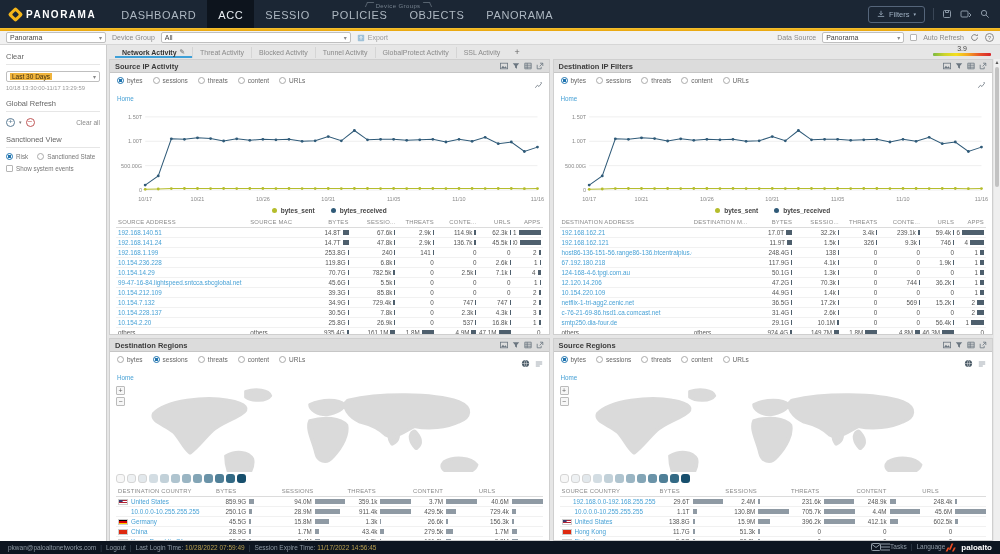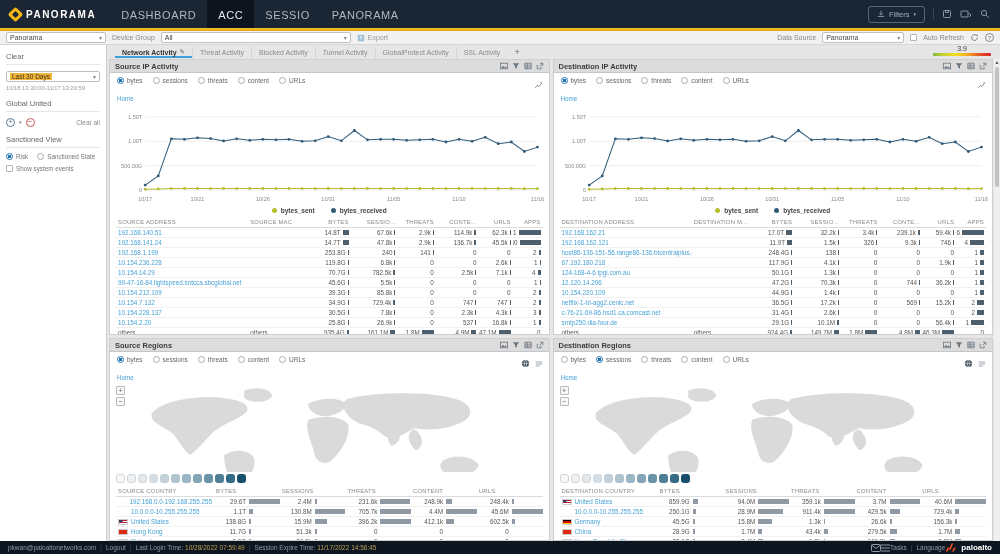--- a/index.html
+++ b/index.html
@@ -112,37 +112,42 @@
   .scale-dot{width:9px;height:9px;border-radius:3px;}
   
   .vscroll{position:absolute;top:14px;right:0;bottom:0;width:6px;background:#efefef;}
   .vscroll .up{font-size:5px;color:#555;text-align:center;line-height:7px;}
   .vscroll .thumb{position:absolute;top:8px;left:1px;width:4px;height:120px;background:#c2c2c2;border-radius:2px;}
   
   .statusbar{position:absolute;left:0;right:0;bottom:0;height:13px;background:#0d1520;display:flex;align-items:center;padding:0 8px;font-size:6.5px;color:#8f9aa5;}
   .sb-sep{margin:0 4px;color:#3d4a58;}
   .sb-val{color:#b9a050;}
   .sb-link{color:#8f9aa5;cursor:pointer;}
-  .sb-right{margin-left:auto;display:flex;align-items:center;}
+  .sb-right{margin-left:auto;display:flex;align-items:flex-start;}
   .pa-logo{display:flex;align-items:center;gap:3px;color:#fff;font-weight:bold;font-size:8px;}
 </style>
 </head>
 <body>
 
 <div class="page">
 
   <header class="topnav">
     <div class="logo">
       <span class="logo-diamond"></span>
       <span class="logo-text">PANORAMA</span>
     </div>
     <nav class="navmenu">
         <div class="navitem">DASHBOARD</div>
         <div class="navitem active">ACC</div>
         <div class="navitem">SESSIO</div>
+        <div class="navgroup">
+          <div class="grouplabel">Device Groups</div>
+          <div class="navitem">POLICIES</div>
+          <div class="navitem">OBJECTS</div>
+        </div>
         <div class="navitem">PANORAMA</div>
       </nav>
     <div class="nav-right">
       <div class="commit-btn">
         <svg width="8" height="8" viewBox="0 0 10 10">
             <path d="M5 1v5M3 4l2 2 2-2M1 8h8" stroke="#9fb0c2" fill="none" stroke-width="1"></path>
           </svg>
         <span>Filters</span>
         <span style="font-size:5px;">▾</span>
       </div>
@@ -205,21 +210,21 @@
 
   <div class="main">
     <aside class="sidebar">
       <div class="sb-h">Clear</div>
       <div class="sb-div"></div>
       <div class="select time-select">
         <span class="hl">Last 30 Days</span>
         <span class="caret">▾</span>
       </div>
       <div class="time-range">10/18 13:30:00-11/17 13:29:59</div>
-      <div class="sb-h">Global United</div>
+      <div class="sb-h">Global Refresh</div>
       <div class="sb-div"></div>
       <div class="gf-row">
         <span class="circ-ico plus-ico">+</span>
         <span class="tiny-caret">▾</span>
         <span class="circ-ico minus-ico">−</span>
         <span class="clear-all">Clear all</span>
       </div>
       <div class="sb-h">Sanctioned View</div>
       <div class="sb-div"></div>
       <div class="av-row">
@@ -851,21 +856,21 @@
                   </td>
                   <td>
                     <div class="numcell">
                       <span class="v">0</span>
                     </div>
                   </td>
                 </tr>
               </tbody>
             </table></article>
         <article class="panel"><div class="panel-head">
-              <span class="panel-title">Destination IP Activity</span>
+              <span class="panel-title">Destination IP Filters</span>
               <span class="panel-icons">
                 <span>
                   <svg width="8" height="8" viewBox="0 0 10 10">
                     <rect x="0.5" y="1.5" width="9" height="7" fill="none" stroke="#6b7680"></rect>
                     <path d="M1.5 7.5l2.2-2.7 1.8 2 1.4-1.5 1.6 2.2z" fill="#6b7680"></path>
                   </svg>
                 </span>
                 <span>
                   <svg width="8" height="8" viewBox="0 0 10 10">
                     <path d="M1 1.5h8L6.2 5v3.4L3.8 7V5z" fill="#6b7680"></path>
@@ -1440,21 +1445,21 @@
                   </td>
                   <td>
                     <div class="numcell">
                       <span class="v">0</span>
                     </div>
                   </td>
                 </tr>
               </tbody>
             </table></article>
         <article class="panel"><div class="panel-head">
-              <span class="panel-title">Source Regions</span>
+              <span class="panel-title">Destination Regions</span>
               <span class="panel-icons">
                 <span>
                   <svg width="8" height="8" viewBox="0 0 10 10">
                     <rect x="0.5" y="1.5" width="9" height="7" fill="none" stroke="#6b7680"></rect>
                     <path d="M1.5 7.5l2.2-2.7 1.8 2 1.4-1.5 1.6 2.2z" fill="#6b7680"></path>
                   </svg>
                 </span>
                 <span>
                   <svg width="8" height="8" viewBox="0 0 10 10">
                     <path d="M1 1.5h8L6.2 5v3.4L3.8 7V5z" fill="#6b7680"></path>
@@ -1467,25 +1472,25 @@
                 </span>
                 <span>
                   <svg width="8" height="8" viewBox="0 0 10 10">
                     <path d="M1.5 3.5v5h5V6" fill="none" stroke="#6b7680"></path>
                     <path d="M5 1.5h3.5V5M8.5 1.5L4.5 5.5" fill="none" stroke="#6b7680"></path>
                   </svg>
                 </span>
               </span>
             </div><div class="metric-row">
               <span class="metric">
+                <span class="radio"></span>
+                <span>bytes</span>
+              </span>
+              <span class="metric">
                 <span class="radio sel"></span>
-                <span>bytes</span>
-              </span>
-              <span class="metric">
-                <span class="radio"></span>
                 <span>sessions</span>
               </span>
               <span class="metric">
                 <span class="radio"></span>
                 <span>threats</span>
               </span>
               <span class="metric">
                 <span class="radio"></span>
                 <span>content</span>
               </span>
@@ -1538,217 +1543,223 @@
               <colgroup>
                 <col style="width: 23%;">
                 <col style="width: 15.4%;">
                 <col style="width: 15.4%;">
                 <col style="width: 15.4%;">
                 <col style="width: 15.4%;">
                 <col style="width: 15.4%;">
               </colgroup>
               <thead>
                 <tr>
-                  <th>SOURCE COUNTRY</th>
+                  <th>DESTINATION COUNTRY</th>
                   <th>BYTES</th>
                   <th>SESSIONS</th>
                   <th>THREATS</th>
                   <th>CONTENT</th>
                   <th>URLS</th>
                 </tr>
               </thead>
               <tbody>
                 <tr>
                   <td>
                     <div class="cc">
-                      <span style="width: 10px; display: inline-block;"></span>
-                      <span style="color: rgb(73, 162, 214); cursor: pointer;">192.168.0.0-192.168.255.255</span>
-                    </div>
-                  </td>
-                  <td>
-                    <div class="ccell">
-                      <span class="v">29.6T</span>
-                      <span class="bar" style="width: 85px;"></span>
-                    </div>
-                  </td>
-                  <td>
-                    <div class="ccell">
-                      <span class="v">2.4M</span>
-                      <span class="bar" style="width: 2px;"></span>
-                    </div>
-                  </td>
-                  <td>
-                    <div class="ccell">
-                      <span class="v">231.6k</span>
-                      <span class="bar" style="width: 30px;"></span>
-                    </div>
-                  </td>
-                  <td>
-                    <div class="ccell">
-                      <span class="v">248.9k</span>
-                      <span class="bar" style="width: 6px;"></span>
-                    </div>
-                  </td>
-                  <td>
-                    <div class="ccell">
-                      <span class="v">248.4k</span>
-                      <span class="bar" style="width: 2px;"></span>
+                      <span class="flag flag-us"></span>
+                      <span style="color: rgb(73, 162, 214); cursor: pointer;">United States</span>
+                    </div>
+                  </td>
+                  <td>
+                    <div class="ccell">
+                      <span class="v">859.9G</span>
+                      <span class="bar" style="width: 5px;"></span>
+                    </div>
+                  </td>
+                  <td>
+                    <div class="ccell">
+                      <span class="v">94.0M</span>
+                      <span class="bar" style="width: 88px;"></span>
+                    </div>
+                  </td>
+                  <td>
+                    <div class="ccell">
+                      <span class="v">359.1k</span>
+                      <span class="bar" style="width: 35px;"></span>
+                    </div>
+                  </td>
+                  <td>
+                    <div class="ccell">
+                      <span class="v">3.7M</span>
+                      <span class="bar" style="width: 78px;"></span>
+                    </div>
+                  </td>
+                  <td>
+                    <div class="ccell">
+                      <span class="v">40.6M</span>
+                      <span class="bar" style="width: 92px;"></span>
                     </div>
                   </td>
                 </tr>
                 <tr>
                   <td>
                     <div class="cc">
                       <span style="width: 10px; display: inline-block;"></span>
                       <span style="color: rgb(73, 162, 214); cursor: pointer;">10.0.0.0-10.255.255.255</span>
                     </div>
                   </td>
                   <td>
                     <div class="ccell">
-                      <span class="v">1.1T</span>
+                      <span class="v">250.1G</span>
+                      <span class="bar" style="width: 3px;"></span>
+                    </div>
+                  </td>
+                  <td>
+                    <div class="ccell">
+                      <span class="v">28.9M</span>
+                      <span class="bar" style="width: 25px;"></span>
+                    </div>
+                  </td>
+                  <td>
+                    <div class="ccell">
+                      <span class="v">911.4k</span>
+                      <span class="bar" style="width: 88px;"></span>
+                    </div>
+                  </td>
+                  <td>
+                    <div class="ccell">
+                      <span class="v">429.5k</span>
+                      <span class="bar" style="width: 10px;"></span>
+                    </div>
+                  </td>
+                  <td>
+                    <div class="ccell">
+                      <span class="v">729.4k</span>
                       <span class="bar" style="width: 4px;"></span>
                     </div>
                   </td>
-                  <td>
-                    <div class="ccell">
-                      <span class="v">130.8M</span>
-                      <span class="bar" style="width: 92px;"></span>
-                    </div>
-                  </td>
-                  <td>
-                    <div class="ccell">
-                      <span class="v">705.7k</span>
-                      <span class="bar" style="width: 88px;"></span>
-                    </div>
-                  </td>
-                  <td>
-                    <div class="ccell">
-                      <span class="v">4.4M</span>
-                      <span class="bar" style="width: 86px;"></span>
-                    </div>
-                  </td>
-                  <td>
-                    <div class="ccell">
-                      <span class="v">45.6M</span>
-                      <span class="bar" style="width: 95px;"></span>
-                    </div>
-                  </td>
                 </tr>
                 <tr>
                   <td>
                     <div class="cc">
-                      <span class="flag flag-us"></span>
-                      <span style="color: rgb(73, 162, 214); cursor: pointer;">United States</span>
-                    </div>
-                  </td>
-                  <td>
-                    <div class="ccell">
-                      <span class="v">138.8G</span>
-                      <span class="bar" style="width: 2px;"></span>
-                    </div>
-                  </td>
-                  <td>
-                    <div class="ccell">
-                      <span class="v">15.9M</span>
-                      <span class="bar" style="width: 12px;"></span>
-                    </div>
-                  </td>
-                  <td>
-                    <div class="ccell">
-                      <span class="v">396.2k</span>
-                      <span class="bar" style="width: 48px;"></span>
-                    </div>
-                  </td>
-                  <td>
-                    <div class="ccell">
-                      <span class="v">412.1k</span>
-                      <span class="bar" style="width: 8px;"></span>
-                    </div>
-                  </td>
-                  <td>
-                    <div class="ccell">
-                      <span class="v">602.5k</span>
-                      <span class="bar" style="width: 3px;"></span>
+                      <span class="flag flag-de"></span>
+                      <span style="color: rgb(73, 162, 214); cursor: pointer;">Germany</span>
+                    </div>
+                  </td>
+                  <td>
+                    <div class="ccell">
+                      <span class="v">45.5G</span>
+                      <span class="bar" style="width: 2px;"></span>
+                    </div>
+                  </td>
+                  <td>
+                    <div class="ccell">
+                      <span class="v">15.8M</span>
+                      <span class="bar" style="width: 14px;"></span>
+                    </div>
+                  </td>
+                  <td>
+                    <div class="ccell">
+                      <span class="v">1.3k</span>
+                      <span class="bar" style="width: 1px;"></span>
+                    </div>
+                  </td>
+                  <td>
+                    <div class="ccell">
+                      <span class="v">26.6k</span>
+                      <span class="bar" style="width: 2px;"></span>
+                    </div>
+                  </td>
+                  <td>
+                    <div class="ccell">
+                      <span class="v">156.3k</span>
+                      <span class="bar" style="width: 2px;"></span>
                     </div>
                   </td>
                 </tr>
                 <tr>
                   <td>
                     <div class="cc">
-                      <span class="flag flag-hk"></span>
-                      <span style="color: rgb(73, 162, 214); cursor: pointer;">Hong Kong</span>
-                    </div>
-                  </td>
-                  <td>
-                    <div class="ccell">
-                      <span class="v">11.7G</span>
-                      <span class="bar" style="width: 2px;"></span>
-                    </div>
-                  </td>
-                  <td>
-                    <div class="ccell">
-                      <span class="v">51.3k</span>
-                      <span class="bar" style="width: 2px;"></span>
-                    </div>
-                  </td>
-                  <td>
-                    <div class="ccell">
-                      <span class="v">0</span>
-                    </div>
-                  </td>
-                  <td>
-                    <div class="ccell">
-                      <span class="v">0</span>
-                    </div>
-                  </td>
-                  <td>
-                    <div class="ccell">
-                      <span class="v">0</span>
+                      <span class="flag flag-cn"></span>
+                      <span style="color: rgb(73, 162, 214); cursor: pointer;">China</span>
+                    </div>
+                  </td>
+                  <td>
+                    <div class="ccell">
+                      <span class="v">28.9G</span>
+                      <span class="bar" style="width: 2px;"></span>
+                    </div>
+                  </td>
+                  <td>
+                    <div class="ccell">
+                      <span class="v">1.7M</span>
+                      <span class="bar" style="width: 4px;"></span>
+                    </div>
+                  </td>
+                  <td>
+                    <div class="ccell">
+                      <span class="v">43.4k</span>
+                      <span class="bar" style="width: 4px;"></span>
+                    </div>
+                  </td>
+                  <td>
+                    <div class="ccell">
+                      <span class="v">279.5k</span>
+                      <span class="bar" style="width: 7px;"></span>
+                    </div>
+                  </td>
+                  <td>
+                    <div class="ccell">
+                      <span class="v">1.7M</span>
+                      <span class="bar" style="width: 5px;"></span>
                     </div>
                   </td>
                 </tr>
                 <tr>
                   <td>
                     <div class="cc">
-                      <span class="flag flag-fi"></span>
-                      <span style="color: rgb(73, 162, 214); cursor: pointer;">Finland</span>
-                    </div>
-                  </td>
-                  <td>
-                    <div class="ccell">
-                      <span class="v">5.8G</span>
-                      <span class="bar" style="width: 2px;"></span>
-                    </div>
-                  </td>
-                  <td>
-                    <div class="ccell">
-                      <span class="v">30.3k</span>
-                      <span class="bar" style="width: 2px;"></span>
-                    </div>
-                  </td>
-                  <td>
-                    <div class="ccell">
-                      <span class="v">0</span>
-                    </div>
-                  </td>
-                  <td>
-                    <div class="ccell">
-                      <span class="v">0</span>
-                    </div>
-                  </td>
-                  <td>
-                    <div class="ccell">
-                      <span class="v">0</span>
+                      <span class="flag flag-kr"></span>
+                      <span style="color: rgb(73, 162, 214); cursor: pointer;">Korea Republic Of</span>
+                    </div>
+                  </td>
+                  <td>
+                    <div class="ccell">
+                      <span class="v">23.6G</span>
+                      <span class="bar" style="width: 2px;"></span>
+                    </div>
+                  </td>
+                  <td>
+                    <div class="ccell">
+                      <span class="v">3.4M</span>
+                      <span class="bar" style="width: 5px;"></span>
+                    </div>
+                  </td>
+                  <td>
+                    <div class="ccell">
+                      <span class="v">1.3k</span>
+                      <span class="bar" style="width: 1px;"></span>
+                    </div>
+                  </td>
+                  <td>
+                    <div class="ccell">
+                      <span class="v">161.3k</span>
+                      <span class="bar" style="width: 5px;"></span>
+                    </div>
+                  </td>
+                  <td>
+                    <div class="ccell">
+                      <span class="v">2.3M</span>
+                      <span class="bar" style="width: 6px;"></span>
                     </div>
                   </td>
                 </tr>
               </tbody>
             </table></article>
         <article class="panel"><div class="panel-head">
-              <span class="panel-title">Destination Regions</span>
+              <span class="panel-title">Source Regions</span>
               <span class="panel-icons">
                 <span>
                   <svg width="8" height="8" viewBox="0 0 10 10">
                     <rect x="0.5" y="1.5" width="9" height="7" fill="none" stroke="#6b7680"></rect>
                     <path d="M1.5 7.5l2.2-2.7 1.8 2 1.4-1.5 1.6 2.2z" fill="#6b7680"></path>
                   </svg>
                 </span>
                 <span>
                   <svg width="8" height="8" viewBox="0 0 10 10">
                     <path d="M1 1.5h8L6.2 5v3.4L3.8 7V5z" fill="#6b7680"></path>
@@ -1761,25 +1772,25 @@
                 </span>
                 <span>
                   <svg width="8" height="8" viewBox="0 0 10 10">
                     <path d="M1.5 3.5v5h5V6" fill="none" stroke="#6b7680"></path>
                     <path d="M5 1.5h3.5V5M8.5 1.5L4.5 5.5" fill="none" stroke="#6b7680"></path>
                   </svg>
                 </span>
               </span>
             </div><div class="metric-row">
               <span class="metric">
+                <span class="radio sel"></span>
+                <span>bytes</span>
+              </span>
+              <span class="metric">
                 <span class="radio"></span>
-                <span>bytes</span>
-              </span>
-              <span class="metric">
-                <span class="radio sel"></span>
                 <span>sessions</span>
               </span>
               <span class="metric">
                 <span class="radio"></span>
                 <span>threats</span>
               </span>
               <span class="metric">
                 <span class="radio"></span>
                 <span>content</span>
               </span>
@@ -1832,216 +1843,210 @@
               <colgroup>
                 <col style="width: 23%;">
                 <col style="width: 15.4%;">
                 <col style="width: 15.4%;">
                 <col style="width: 15.4%;">
                 <col style="width: 15.4%;">
                 <col style="width: 15.4%;">
               </colgroup>
               <thead>
                 <tr>
-                  <th>DESTINATION COUNTRY</th>
+                  <th>SOURCE COUNTRY</th>
                   <th>BYTES</th>
                   <th>SESSIONS</th>
                   <th>THREATS</th>
                   <th>CONTENT</th>
                   <th>URLS</th>
                 </tr>
               </thead>
               <tbody>
                 <tr>
                   <td>
                     <div class="cc">
-                      <span class="flag flag-us"></span>
-                      <span style="color: rgb(73, 162, 214); cursor: pointer;">United States</span>
-                    </div>
-                  </td>
-                  <td>
-                    <div class="ccell">
-                      <span class="v">859.9G</span>
-                      <span class="bar" style="width: 5px;"></span>
-                    </div>
-                  </td>
-                  <td>
-                    <div class="ccell">
-                      <span class="v">94.0M</span>
-                      <span class="bar" style="width: 88px;"></span>
-                    </div>
-                  </td>
-                  <td>
-                    <div class="ccell">
-                      <span class="v">359.1k</span>
-                      <span class="bar" style="width: 35px;"></span>
-                    </div>
-                  </td>
-                  <td>
-                    <div class="ccell">
-                      <span class="v">3.7M</span>
-                      <span class="bar" style="width: 78px;"></span>
-                    </div>
-                  </td>
-                  <td>
-                    <div class="ccell">
-                      <span class="v">40.6M</span>
-                      <span class="bar" style="width: 92px;"></span>
+                      <span style="width: 10px; display: inline-block;"></span>
+                      <span style="color: rgb(73, 162, 214); cursor: pointer;">192.168.0.0-192.168.255.255</span>
+                    </div>
+                  </td>
+                  <td>
+                    <div class="ccell">
+                      <span class="v">29.6T</span>
+                      <span class="bar" style="width: 85px;"></span>
+                    </div>
+                  </td>
+                  <td>
+                    <div class="ccell">
+                      <span class="v">2.4M</span>
+                      <span class="bar" style="width: 2px;"></span>
+                    </div>
+                  </td>
+                  <td>
+                    <div class="ccell">
+                      <span class="v">231.6k</span>
+                      <span class="bar" style="width: 30px;"></span>
+                    </div>
+                  </td>
+                  <td>
+                    <div class="ccell">
+                      <span class="v">248.9k</span>
+                      <span class="bar" style="width: 6px;"></span>
+                    </div>
+                  </td>
+                  <td>
+                    <div class="ccell">
+                      <span class="v">248.4k</span>
+                      <span class="bar" style="width: 2px;"></span>
                     </div>
                   </td>
                 </tr>
                 <tr>
                   <td>
                     <div class="cc">
                       <span style="width: 10px; display: inline-block;"></span>
                       <span style="color: rgb(73, 162, 214); cursor: pointer;">10.0.0.0-10.255.255.255</span>
                     </div>
                   </td>
                   <td>
                     <div class="ccell">
-                      <span class="v">250.1G</span>
+                      <span class="v">1.1T</span>
+                      <span class="bar" style="width: 4px;"></span>
+                    </div>
+                  </td>
+                  <td>
+                    <div class="ccell">
+                      <span class="v">130.8M</span>
+                      <span class="bar" style="width: 92px;"></span>
+                    </div>
+                  </td>
+                  <td>
+                    <div class="ccell">
+                      <span class="v">705.7k</span>
+                      <span class="bar" style="width: 88px;"></span>
+                    </div>
+                  </td>
+                  <td>
+                    <div class="ccell">
+                      <span class="v">4.4M</span>
+                      <span class="bar" style="width: 86px;"></span>
+                    </div>
+                  </td>
+                  <td>
+                    <div class="ccell">
+                      <span class="v">45.6M</span>
+                      <span class="bar" style="width: 95px;"></span>
+                    </div>
+                  </td>
+                </tr>
+                <tr>
+                  <td>
+                    <div class="cc">
+                      <span class="flag flag-us"></span>
+                      <span style="color: rgb(73, 162, 214); cursor: pointer;">United States</span>
+                    </div>
+                  </td>
+                  <td>
+                    <div class="ccell">
+                      <span class="v">138.8G</span>
+                      <span class="bar" style="width: 2px;"></span>
+                    </div>
+                  </td>
+                  <td>
+                    <div class="ccell">
+                      <span class="v">15.9M</span>
+                      <span class="bar" style="width: 12px;"></span>
+                    </div>
+                  </td>
+                  <td>
+                    <div class="ccell">
+                      <span class="v">396.2k</span>
+                      <span class="bar" style="width: 48px;"></span>
+                    </div>
+                  </td>
+                  <td>
+                    <div class="ccell">
+                      <span class="v">412.1k</span>
+                      <span class="bar" style="width: 8px;"></span>
+                    </div>
+                  </td>
+                  <td>
+                    <div class="ccell">
+                      <span class="v">602.5k</span>
                       <span class="bar" style="width: 3px;"></span>
                     </div>
                   </td>
-                  <td>
-                    <div class="ccell">
-                      <span class="v">28.9M</span>
-                      <span class="bar" style="width: 25px;"></span>
-                    </div>
-                  </td>
-                  <td>
-                    <div class="ccell">
-                      <span class="v">911.4k</span>
-                      <span class="bar" style="width: 88px;"></span>
-                    </div>
-                  </td>
-                  <td>
-                    <div class="ccell">
-                      <span class="v">429.5k</span>
-                      <span class="bar" style="width: 10px;"></span>
-                    </div>
-                  </td>
-                  <td>
-                    <div class="ccell">
-                      <span class="v">729.4k</span>
-                      <span class="bar" style="width: 4px;"></span>
-                    </div>
-                  </td>
                 </tr>
                 <tr>
                   <td>
                     <div class="cc">
-                      <span class="flag flag-de"></span>
-                      <span style="color: rgb(73, 162, 214); cursor: pointer;">Germany</span>
-                    </div>
-                  </td>
-                  <td>
-                    <div class="ccell">
-                      <span class="v">45.5G</span>
-                      <span class="bar" style="width: 2px;"></span>
-                    </div>
-                  </td>
-                  <td>
-                    <div class="ccell">
-                      <span class="v">15.8M</span>
-                      <span class="bar" style="width: 14px;"></span>
-                    </div>
-                  </td>
-                  <td>
-                    <div class="ccell">
-                      <span class="v">1.3k</span>
-                      <span class="bar" style="width: 1px;"></span>
-                    </div>
-                  </td>
-                  <td>
-                    <div class="ccell">
-                      <span class="v">26.6k</span>
-                      <span class="bar" style="width: 2px;"></span>
-                    </div>
-                  </td>
-                  <td>
-                    <div class="ccell">
-                      <span class="v">156.3k</span>
-                      <span class="bar" style="width: 2px;"></span>
+                      <span class="flag flag-hk"></span>
+                      <span style="color: rgb(73, 162, 214); cursor: pointer;">Hong Kong</span>
+                    </div>
+                  </td>
+                  <td>
+                    <div class="ccell">
+                      <span class="v">11.7G</span>
+                      <span class="bar" style="width: 2px;"></span>
+                    </div>
+                  </td>
+                  <td>
+                    <div class="ccell">
+                      <span class="v">51.3k</span>
+                      <span class="bar" style="width: 2px;"></span>
+                    </div>
+                  </td>
+                  <td>
+                    <div class="ccell">
+                      <span class="v">0</span>
+                    </div>
+                  </td>
+                  <td>
+                    <div class="ccell">
+                      <span class="v">0</span>
+                    </div>
+                  </td>
+                  <td>
+                    <div class="ccell">
+                      <span class="v">0</span>
                     </div>
                   </td>
                 </tr>
                 <tr>
                   <td>
                     <div class="cc">
-                      <span class="flag flag-cn"></span>
-                      <span style="color: rgb(73, 162, 214); cursor: pointer;">China</span>
-                    </div>
-                  </td>
-                  <td>
-                    <div class="ccell">
-                      <span class="v">28.9G</span>
-                      <span class="bar" style="width: 2px;"></span>
-                    </div>
-                  </td>
-                  <td>
-                    <div class="ccell">
-                      <span class="v">1.7M</span>
-                      <span class="bar" style="width: 4px;"></span>
-                    </div>
-                  </td>
-                  <td>
-                    <div class="ccell">
-                      <span class="v">43.4k</span>
-                      <span class="bar" style="width: 4px;"></span>
-                    </div>
-                  </td>
-                  <td>
-                    <div class="ccell">
-                      <span class="v">279.5k</span>
-                      <span class="bar" style="width: 7px;"></span>
-                    </div>
-                  </td>
-                  <td>
-                    <div class="ccell">
-                      <span class="v">1.7M</span>
-                      <span class="bar" style="width: 5px;"></span>
-                    </div>
-                  </td>
-                </tr>
-                <tr>
-                  <td>
-                    <div class="cc">
-                      <span class="flag flag-kr"></span>
-                      <span style="color: rgb(73, 162, 214); cursor: pointer;">Korea Republic Of</span>
-                    </div>
-                  </td>
-                  <td>
-                    <div class="ccell">
-                      <span class="v">23.6G</span>
-                      <span class="bar" style="width: 2px;"></span>
-                    </div>
-                  </td>
-                  <td>
-                    <div class="ccell">
-                      <span class="v">3.4M</span>
-                      <span class="bar" style="width: 5px;"></span>
-                    </div>
-                  </td>
-                  <td>
-                    <div class="ccell">
-                      <span class="v">1.3k</span>
-                      <span class="bar" style="width: 1px;"></span>
-                    </div>
-                  </td>
-                  <td>
-                    <div class="ccell">
-                      <span class="v">161.3k</span>
-                      <span class="bar" style="width: 5px;"></span>
-                    </div>
-                  </td>
-                  <td>
-                    <div class="ccell">
-                      <span class="v">2.3M</span>
-                      <span class="bar" style="width: 6px;"></span>
+                      <span class="flag flag-fi"></span>
+                      <span style="color: rgb(73, 162, 214); cursor: pointer;">Finland</span>
+                    </div>
+                  </td>
+                  <td>
+                    <div class="ccell">
+                      <span class="v">5.8G</span>
+                      <span class="bar" style="width: 2px;"></span>
+                    </div>
+                  </td>
+                  <td>
+                    <div class="ccell">
+                      <span class="v">30.3k</span>
+                      <span class="bar" style="width: 2px;"></span>
+                    </div>
+                  </td>
+                  <td>
+                    <div class="ccell">
+                      <span class="v">0</span>
+                    </div>
+                  </td>
+                  <td>
+                    <div class="ccell">
+                      <span class="v">0</span>
+                    </div>
+                  </td>
+                  <td>
+                    <div class="ccell">
+                      <span class="v">0</span>
                     </div>
                   </td>
                 </tr>
               </tbody>
             </table></article>
       </div>
       <div class="vscroll">
         <div class="up">▲</div>
         <div class="thumb"></div>
       </div>

